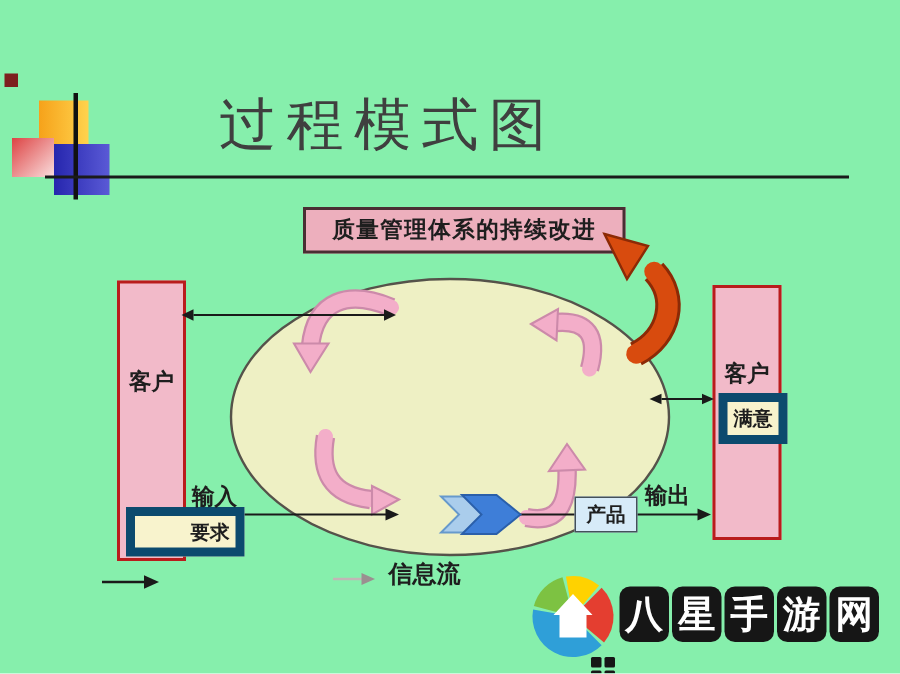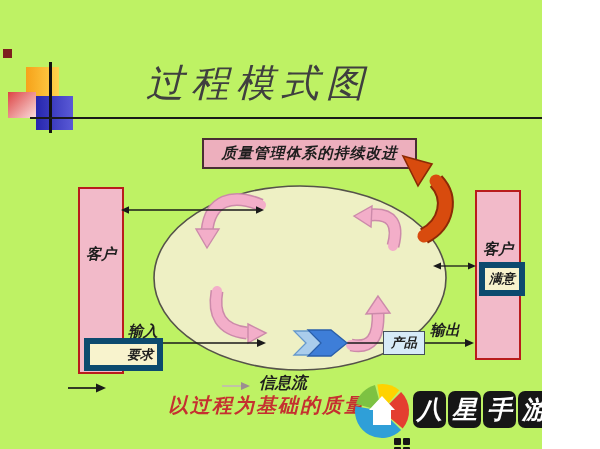--- a/index.html
+++ b/index.html
@@ -1,17 +1,17 @@
 <!DOCTYPE html>
 <html><head>
 <meta charset="utf-8">
 <style>
   html,body{margin:0;padding:0;background:#fff;}
-  .stage{position:relative;width:542px;height:449px;background:#bef264;overflow:hidden;
-         font-family:"Liberation Sans","DejaVu Sans",sans-serif;font-style:italic;}
+  .stage{position:relative;width:600px;height:449px;background:#86efac;overflow:hidden;
+         font-family:"Liberation Sans","DejaVu Sans",sans-serif;}
   
   .sq{position:absolute;}
   .title{position:absolute;left:146px;top:58px;font-family:"Liberation Serif","DejaVu Serif",serif;
          font-size:38px;color:#3f3f3f;letter-spacing:7px;white-space:nowrap;}
   .hrule{position:absolute;left:30px;top:117px;width:536px;height:2px;background:#1a1a1a;}
   .vrule{position:absolute;left:49px;top:62px;width:3px;height:71px;background:#111;}
   
   .topbox{position:absolute;left:202px;top:138px;width:211px;height:27px;background:#edafbd;
           border:2px solid #4a2e33;display:flex;align-items:center;justify-content:center;
           font-size:15px;font-weight:bold;color:#1e1e1e;letter-spacing:1px;}
@@ -153,21 +153,20 @@
 
   <div class="prodtag">
     <span>产品</span>
   </div>
 
   <div class="flowlabel" style="left:128px;top:322px;">输入</div>
   <div class="flowlabel" style="left:430px;top:321px;">输出</div>
 
   <div class="legend-label" style="left:259px;top:373px;">信息流</div>
 
-  <div class="caption">以过程为基础的质量</div>
 
   <svg class="layer-top" width="600" height="449" viewBox="0 0 600 449">
     <g>
       <path d="M382,411 L355.9,404 A27,27 0 0 1 375,384.9 Z" fill="#7dc242"></path>
       <path d="M382,411 L377.3,384.4 A27,27 0 0 1 399.4,390.3 Z" fill="#ffd200"></path>
       <path d="M382,411 L401.1,391.9 A27,27 0 0 1 402.7,428.4 Z" fill="#e43e30"></path>
       <path d="M382,411 L401.1,430.1 A27,27 0 0 1 355.4,406.3 Z" fill="#2f9fd8"></path>
       <polygon points="382,396 395,410 391,410 391,425 373,425 373,410 369,410" fill="#ffffff"></polygon>
     </g>
     <g fill="#161616">

